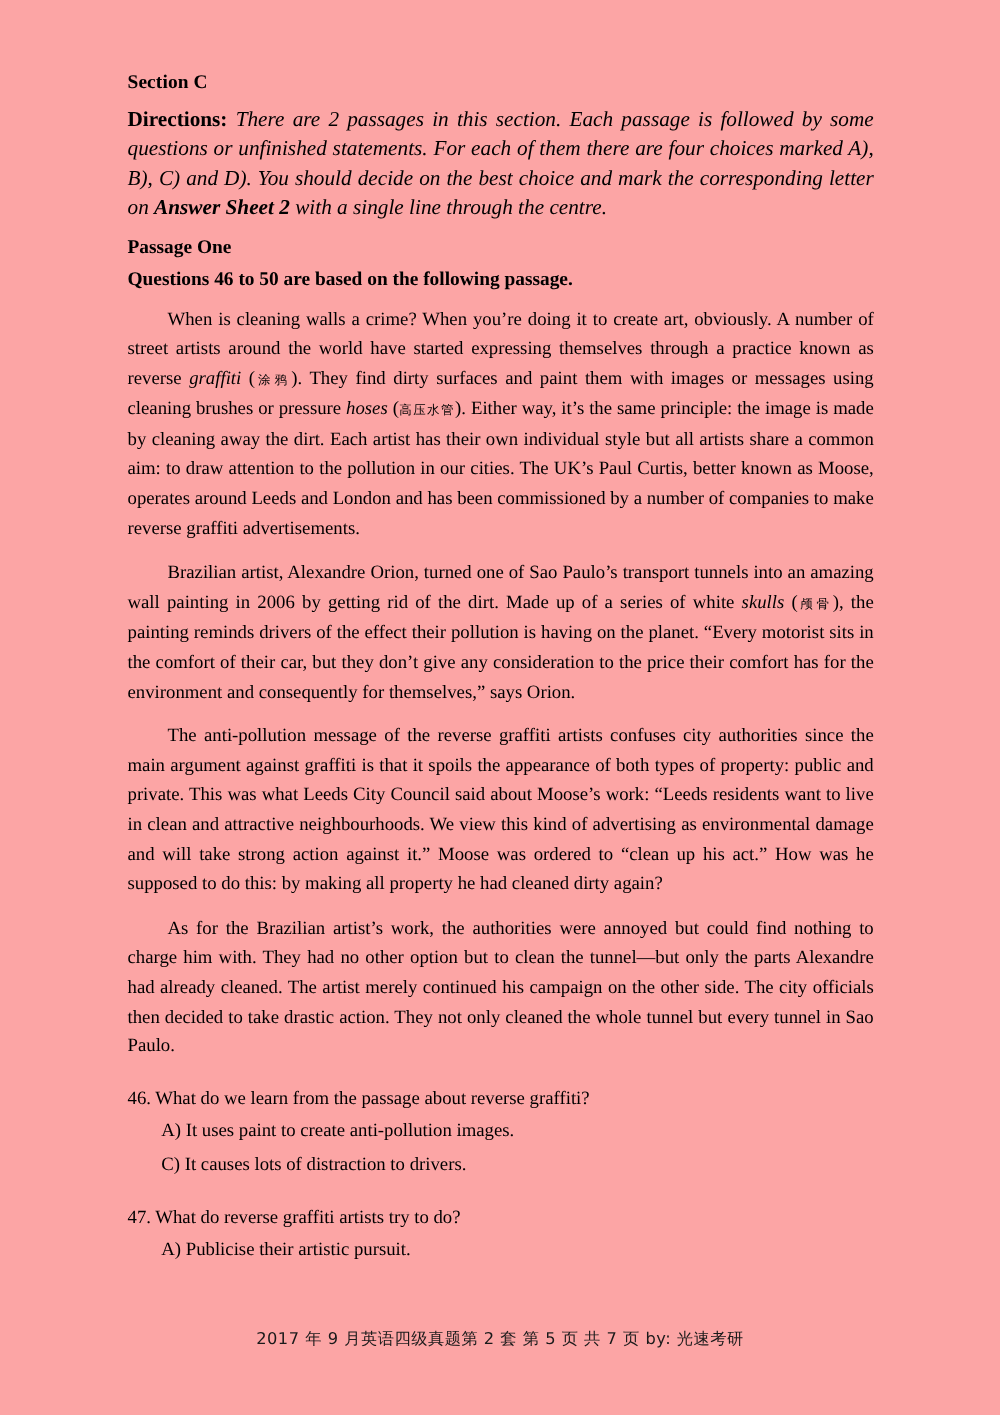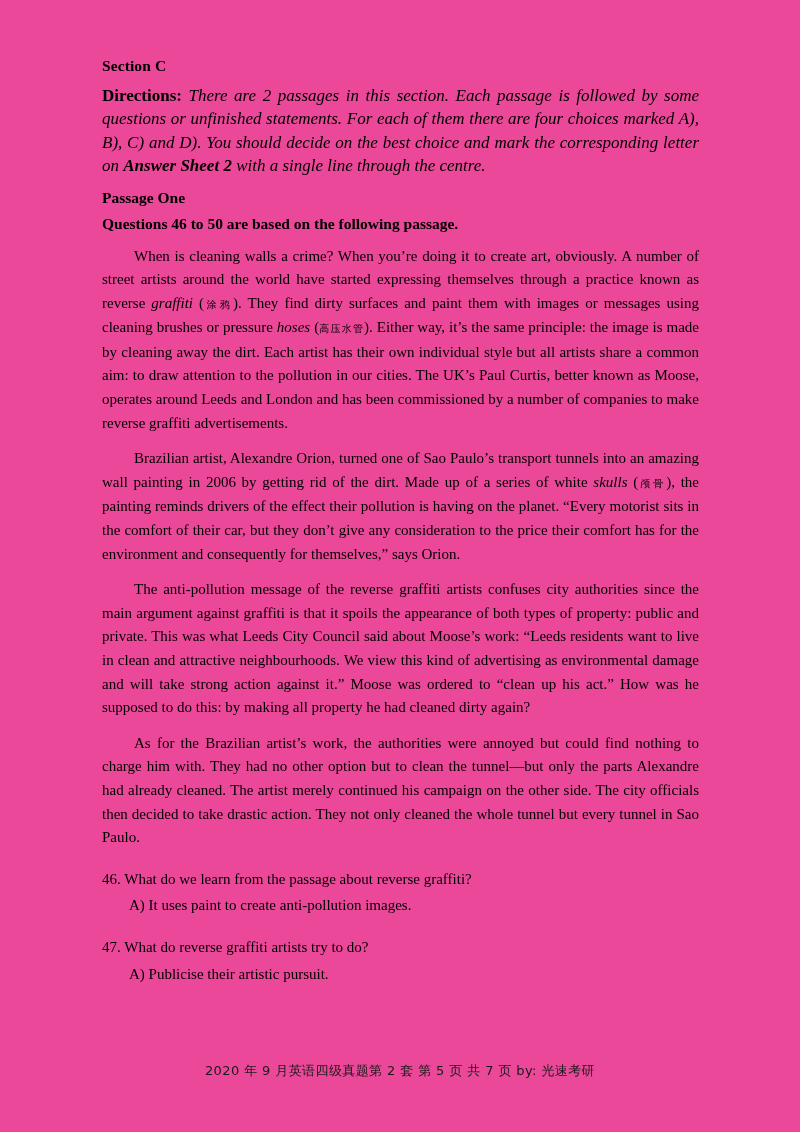--- a/index.html
+++ b/index.html
@@ -16,21 +16,21 @@
     color: #000000;
     overflow: hidden;
   }
 
   .page {
     position: absolute;
     left: 0;
     top: 0;
     width: 800px;
     height: 1132px;
-    background: #ec4899;
+    background: #fca5a5;
   }
 
   .content {
     position: absolute;
     left: 102px;
     top: 58px;
     width: 597px;
   }
 
   
@@ -141,25 +141,26 @@
     <div>
       <p class="para">When is cleaning walls a crime? When you’re doing it to create art, obviously. A number of street artists around the world have started expressing themselves through a practice known as reverse <i>graffiti</i> (<span class="zh">涂鸦</span>). They find dirty surfaces and paint them with images or messages using cleaning brushes or pressure <i>hoses</i> (<span class="zh">高压水管</span>). Either way, it’s the same principle: the image is made by cleaning away the dirt. Each artist has their own individual style but all artists share a common aim: to draw attention to the pollution in our cities. The UK’s Paul Curtis, better known as Moose, operates around Leeds and London and has been commissioned by a number of companies to make reverse graffiti advertisements.</p>
       <p class="para">Brazilian artist, Alexandre Orion, turned one of Sao Paulo’s transport tunnels into an amazing wall painting in 2006 by getting rid of the dirt. Made up of a series of white <i>skulls</i> (<span class="zh">颅骨</span>), the painting reminds drivers of the effect their pollution is having on the planet. “Every motorist sits in the comfort of their car, but they don’t give any consideration to the price their comfort has for the environment and consequently for themselves,” says Orion.</p>
       <p class="para">The anti-pollution message of the reverse graffiti artists confuses city authorities since the main argument against graffiti is that it spoils the appearance of both types of property: public and private. This was what Leeds City Council said about Moose’s work: “Leeds residents want to live in clean and attractive neighbourhoods. We view this kind of advertising as environmental damage and will take strong action against it.” Moose was ordered to “clean up his act.” How was he supposed to do this: by making all property he had cleaned dirty again?</p>
       <p class="para last">As for the Brazilian artist’s work, the authorities were annoyed but could find nothing to charge him with. They had no other option but to clean the tunnel—but only the parts Alexandre had already cleaned. The artist merely continued his campaign on the other side. The city officials then decided to take drastic action. They not only cleaned the whole tunnel but every tunnel in Sao Paulo.</p>
     </div>
 
     <div class="question-block">
       <p class="question-stem">46. What do we learn from the passage about reverse graffiti?</p>
       <p class="option">A) It uses paint to create anti-pollution images.</p>
+      <p class="option">C) It causes lots of distraction to drivers.</p>
     </div>
 
     <div class="question-block">
       <p class="question-stem">47. What do reverse graffiti artists try to do?</p>
       <p class="option">A) Publicise their artistic pursuit.</p>
     </div>
 
   </div>
 
   <div class="footer">
-    <span>2020 年 9 月英语四级真题第 2 套  第  5  页  共  7  页  by:  光速考研</span>
+    <span>2017 年 9 月英语四级真题第 2 套  第  5  页  共  7  页  by:  光速考研</span>
   </div>
 </div>
 
 </body></html>

